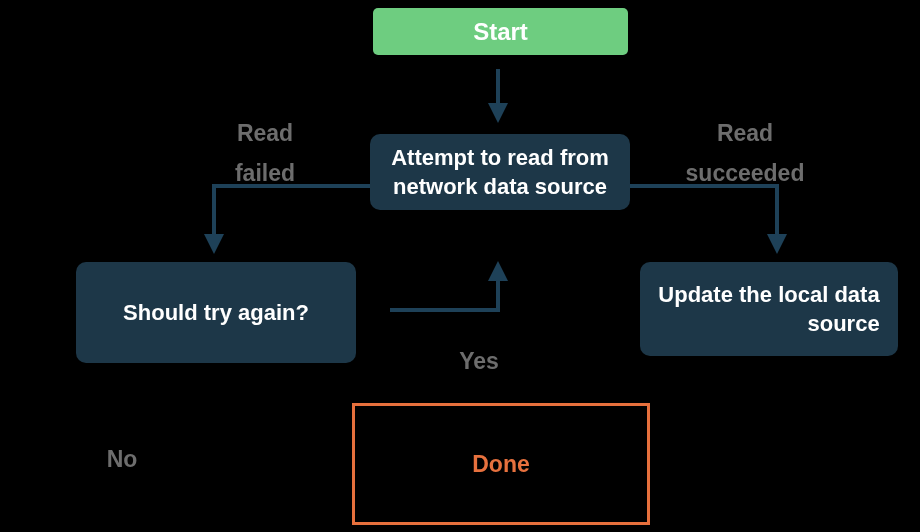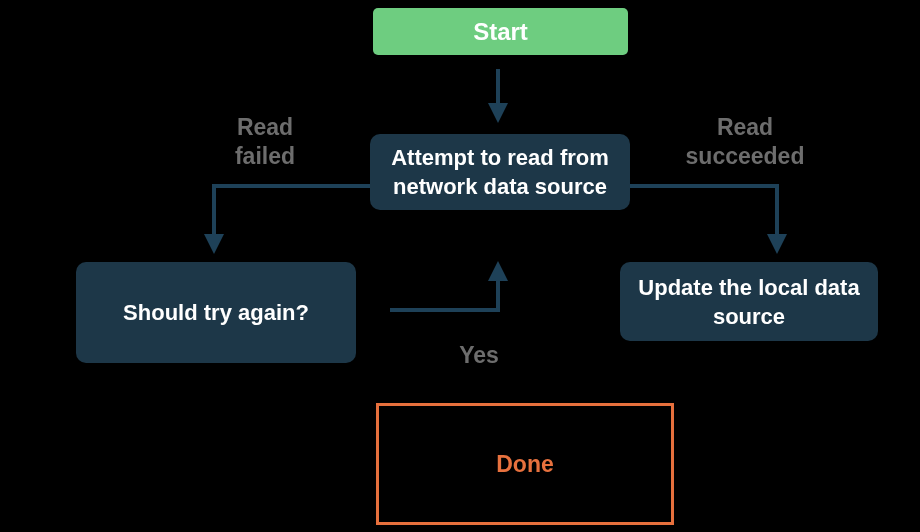--- a/index.html
+++ b/index.html
@@ -51,21 +51,21 @@
     background: transparent;
     border: 3px solid var(--done-border, #e7703d);
     color: var(--done-text, #e7703d);
     border-radius: 0;
     font-size: 23px;
   }
   .edge-label {
     position: absolute;
     color: var(--label-text, #6d6d6d);
     font-size: 23px;
-    line-height: 29px;
+    line-height: 40px;
     text-align: center;
     white-space: pre-line;
   }
 </style>
 </head>
 <body>
 
 <div class="canvas">
 
   <svg class="edges" viewBox="0 0 920 532">
@@ -93,31 +93,32 @@
 
   <div class="node" style="left:370px; top:134px; width:260px; height:76px;">
     <span>Attempt to read from
 network data source</span>
   </div>
 
   <div class="node" style="left:76px; top:262px; width:280px; height:101px;">
     <span>Should try again?</span>
   </div>
 
-  <div class="node" style="left:620px; top:262px; width:258px; height:79px;">
+  <div class="node" style="left:640px; top:262px; width:258px; height:94px;text-align:right;">
     <span>Update the local data
 source</span>
   </div>
 
-  <div class="node node-done" style="left:352px; top:403px; width:298px; height:122px;margin-left:24px;">
+  <div class="node node-done" style="left:352px; top:403px; width:298px; height:122px;">
     <span>Done</span>
   </div>
 
   <div class="edge-label" style="left:185px; top:113px; width:160px;">Read
 failed</div>
 
   <div class="edge-label" style="left:665px; top:113px; width:160px;">Read
 succeeded</div>
 
   <div class="edge-label" style="left:424px; top:341px; width:110px;">Yes</div>
 
+  <div class="edge-label" style="left:67px; top:439px; width:110px;">No</div>
 
 </div>
 
 </body></html>

